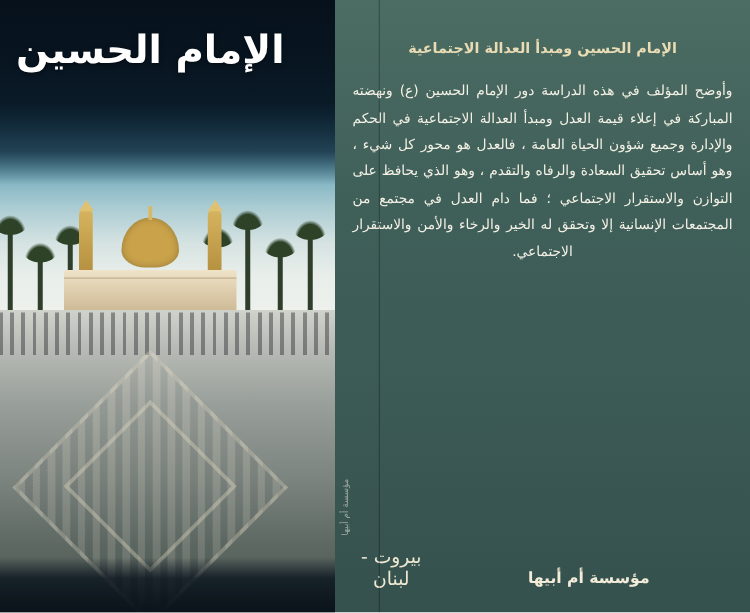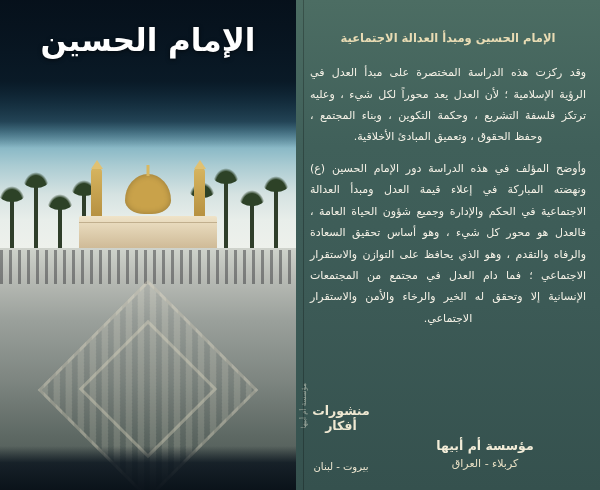--- a/index.html
+++ b/index.html
@@ -234,21 +234,21 @@
     color: #f0e6cc;
     font-size: 12px;
     font-weight: bold;
     direction: rtl;
     text-shadow: 0 1px 3px rgba(0,0,0,0.8);
   }
 
   
   .panel {
     position: relative;
-    width: 304px;
+    width: 332px;
     height: 490px;
     background: linear-gradient(180deg, #4c6d63 0%, #40605a 30%, #3c5a56 62%, #35514e 100%);
     flex: none;
     overflow: hidden;
     direction: rtl;
     text-decoration: underline;
   }
   .panel-inner {
     position: absolute;
     left: 14px;
@@ -305,21 +305,21 @@
   .pub-left {
     width: 74px;
     text-align: center;
     color: #efe8d2;
   }
   .pub-left .pub-name {
     font-size: 12.5px;
     font-weight: bold;
   }
   .pub-left .pub-sub {
-    font-size: 10px;
+    font-size: 15px;
     margin-top: 28px;
   }
 
   
   .side-stamp {
     position: absolute;
     left: 4px;
     bottom: 62px;
     writing-mode: vertical-rl;
     transform: rotate(180deg);
@@ -340,34 +340,31 @@
 </style>
 </head>
 <body>
 
 <div id="page">
 
   <div class="panel">
     <div class="panel-inner">
       <div class="panel-title">الإمام الحسين ومبدأ العدالة الاجتماعية</div>
       <div class="panel-body">
-        <p>وقد ركزت هذه الدراسة المختصرة على مبدأ العدل في الرؤية الإسلامية ؛ لأن العدل يعد محوراً لكل شيء ، وعليه ترتكز فلسفة التشريع ، وحكمة التكوين ، وبناء المجتمع ، وحفظ الحقوق ، وتعميق المبادئ الأخلاقية.</p>
         <p>وأوضح المؤلف في هذه الدراسة دور الإمام الحسين (ع) ونهضته المباركة في إعلاء قيمة العدل ومبدأ العدالة الاجتماعية في الحكم والإدارة وجميع شؤون الحياة العامة ، فالعدل هو محور كل شيء ، وهو أساس تحقيق السعادة والرفاه والتقدم ، وهو الذي يحافظ على التوازن والاستقرار الاجتماعي ؛ فما دام العدل في مجتمع من المجتمعات الإنسانية إلا وتحقق له الخير والرخاء والأمن والاستقرار الاجتماعي.</p>
       </div>
     </div>
 
     <div class="side-stamp">مؤسسة أم أبيها</div>
 
     <div class="panel-footer">
       <div class="pub-right">
         <div class="pub-line1">مؤسسة أم أبيها</div>
-        <div class="pub-line2">كربلاء - العراق</div>
       </div>
       <div class="pub-left">
-        <div class="pub-name">منشورات أفكار</div>
         <div class="pub-sub">بيروت - لبنان</div>
       </div>
     </div>
   </div>
 
   <div class="cover">
     <div class="cover-sky"></div>
 
     <div class="palms">
       <div class="palm" style="left:10px;  height:74px;"></div>

